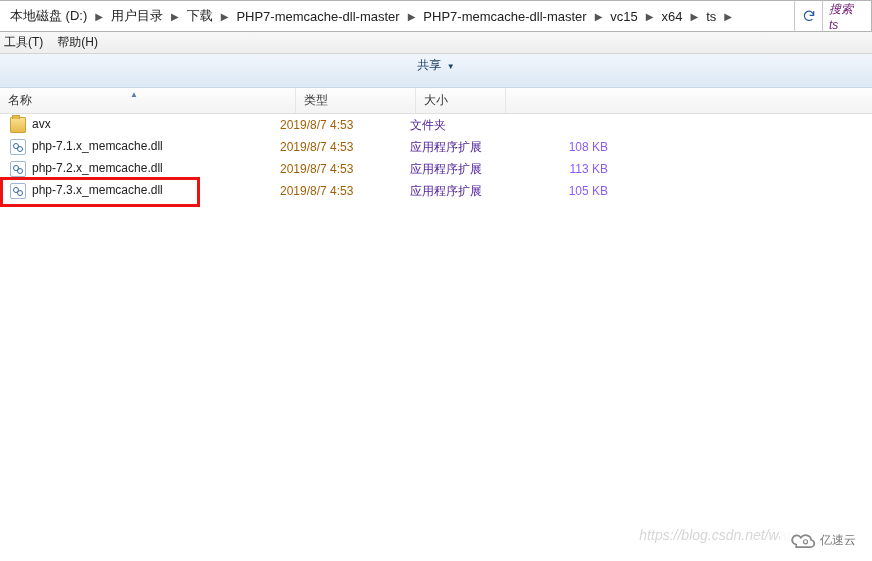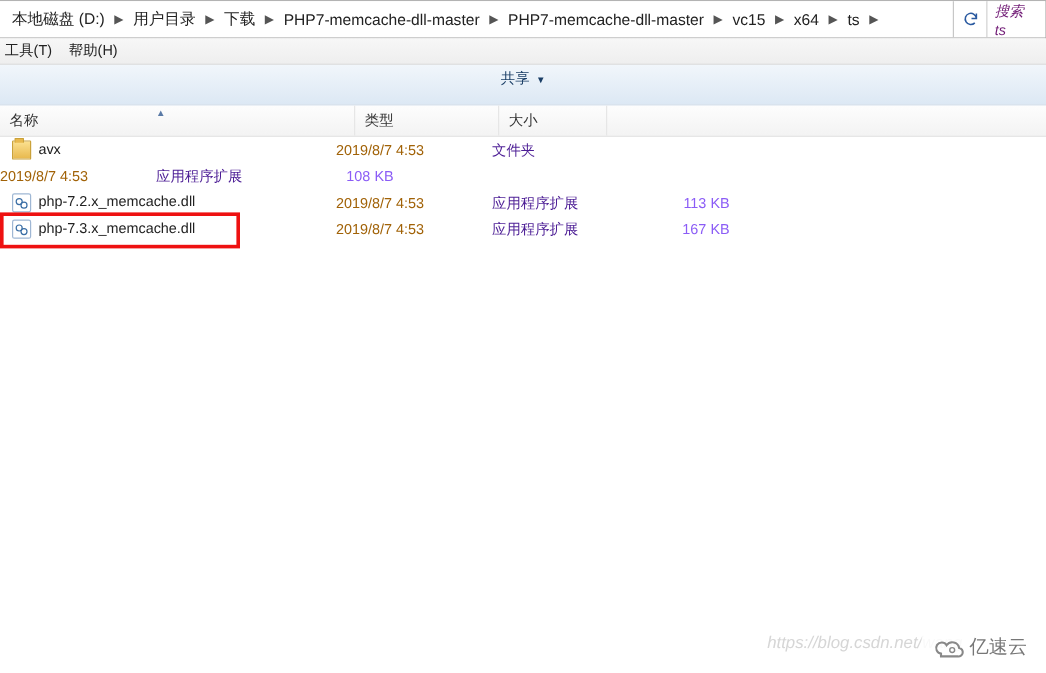--- a/index.html
+++ b/index.html
@@ -38,21 +38,21 @@
   .ic-folder::before { content:""; position:absolute; top:-3px; left:1px; width:6px; height:3px; background:#e8b94e; border:1px solid #caa23a; border-bottom:none; border-radius:1px 1px 0 0; }
   .ic-dll { background: #fff; border: 1px solid #9fb7d4; border-radius: 2px; position: relative; }
   .ic-dll::before { content:""; position:absolute; left:2px; top:3px; width:4px; height:4px; border:1px solid #3a6ea5; border-radius:50%; }
   .ic-dll::after { content:""; position:absolute; left:6px; top:6px; width:4px; height:4px; border:1px solid #3a6ea5; border-radius:50%; }
 
   .highlight { position: absolute; left: 0; top: 63px; width: 200px; height: 30px; border: 3px solid #e11; pointer-events: none; }
 
   .watermark1 { position: absolute; right: 70px; bottom: 18px; color: #d6d6d6; font-size: 14px; font-style: italic; }
   .brand { position: absolute; right: 8px; bottom: 8px; display: flex; align-items: center; gap: 4px; background: rgba(255,255,255,.85); padding: 3px 8px; border-radius: 4px; }
   .brand svg { width: 28px; height: 20px; }
-  .brand-text { font-size: 16px; color: #777; font-weight: 500; }
+  .brand-text { font-size: 12px; color: #777; font-weight: 500; }
 </style>
 </head>
 <body>
 
 <div class="addrbar">
   <div class="crumbs">
     <span class="crumb">本地磁盘 (D:)</span>
     <span class="sep">▶</span>
     <span class="crumb">用户目录</span>
     <span class="sep">▶</span>
@@ -101,41 +101,45 @@
   <div class="row">
     <div class="c-name">
         <span class="ic ic-folder"></span>
         <span>avx</span>
       </div>
     <div class="c-date">2019/8/7 4:53</div>
     <div class="c-type">文件夹</div>
     <div class="c-size"></div>
   </div>
   <div class="row">
+    <div class="c-name">
+        <span class="ic ic-dll"></span>
+        <span>php-7.1.x_memcache.dll</span>
+      </div>
     <div class="c-date">2019/8/7 4:53</div>
     <div class="c-type">应用程序扩展</div>
     <div class="c-size">108 KB</div>
   </div>
   <div class="row">
     <div class="c-name">
         <span class="ic ic-dll"></span>
         <span>php-7.2.x_memcache.dll</span>
       </div>
     <div class="c-date">2019/8/7 4:53</div>
     <div class="c-type">应用程序扩展</div>
     <div class="c-size">113 KB</div>
   </div>
   <div class="row">
     <div class="c-name">
         <span class="ic ic-dll"></span>
         <span>php-7.3.x_memcache.dll</span>
       </div>
     <div class="c-date">2019/8/7 4:53</div>
     <div class="c-type">应用程序扩展</div>
-    <div class="c-size">167 KB</div>
+    <div class="c-size">105 KB</div>
   </div>
 
   <div class="highlight"></div>
 </div>
 
 <div class="watermark1">https://blog.csdn.net/wang</div>
 <div class="brand">
   <svg viewBox="0 0 48 32">
     <path fill="none" stroke="#888" stroke-width="3" d="M14 24a8 8 0 118-12 10 10 0 0118 4 6 6 0 01-2 12H14z"></path>
     <circle cx="30" cy="19" r="3.5" fill="none" stroke="#888" stroke-width="2"></circle>

